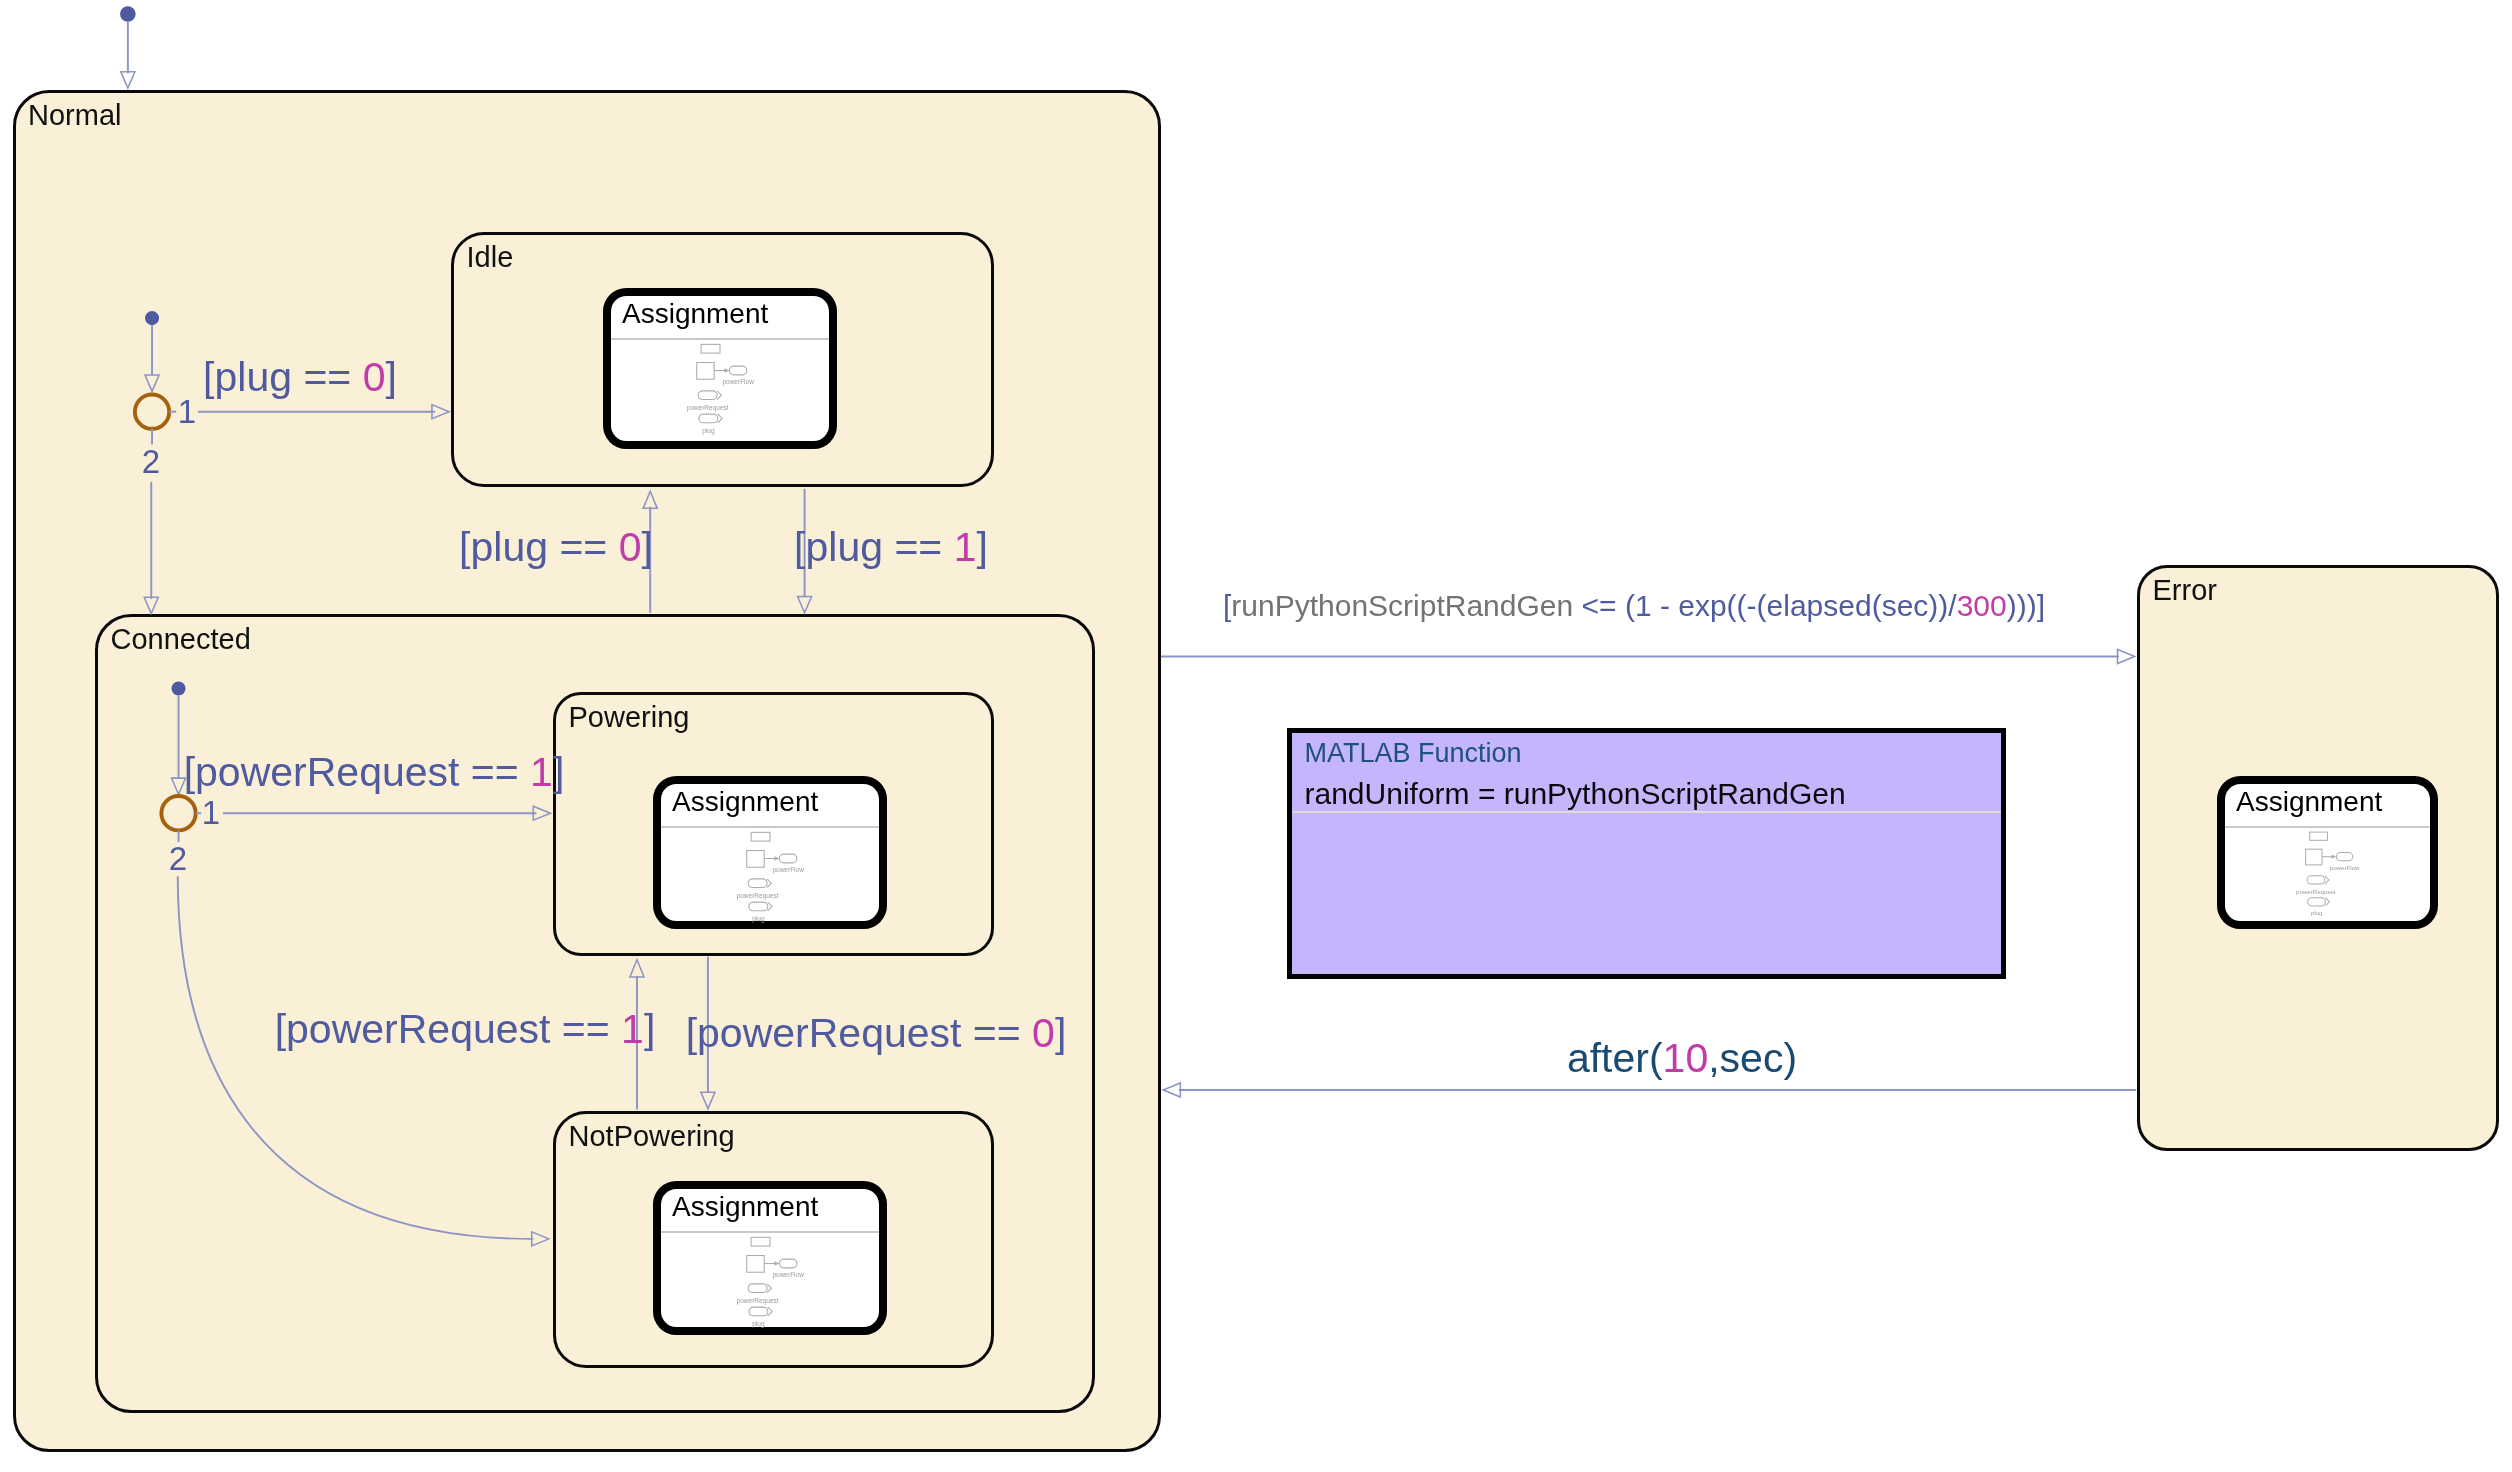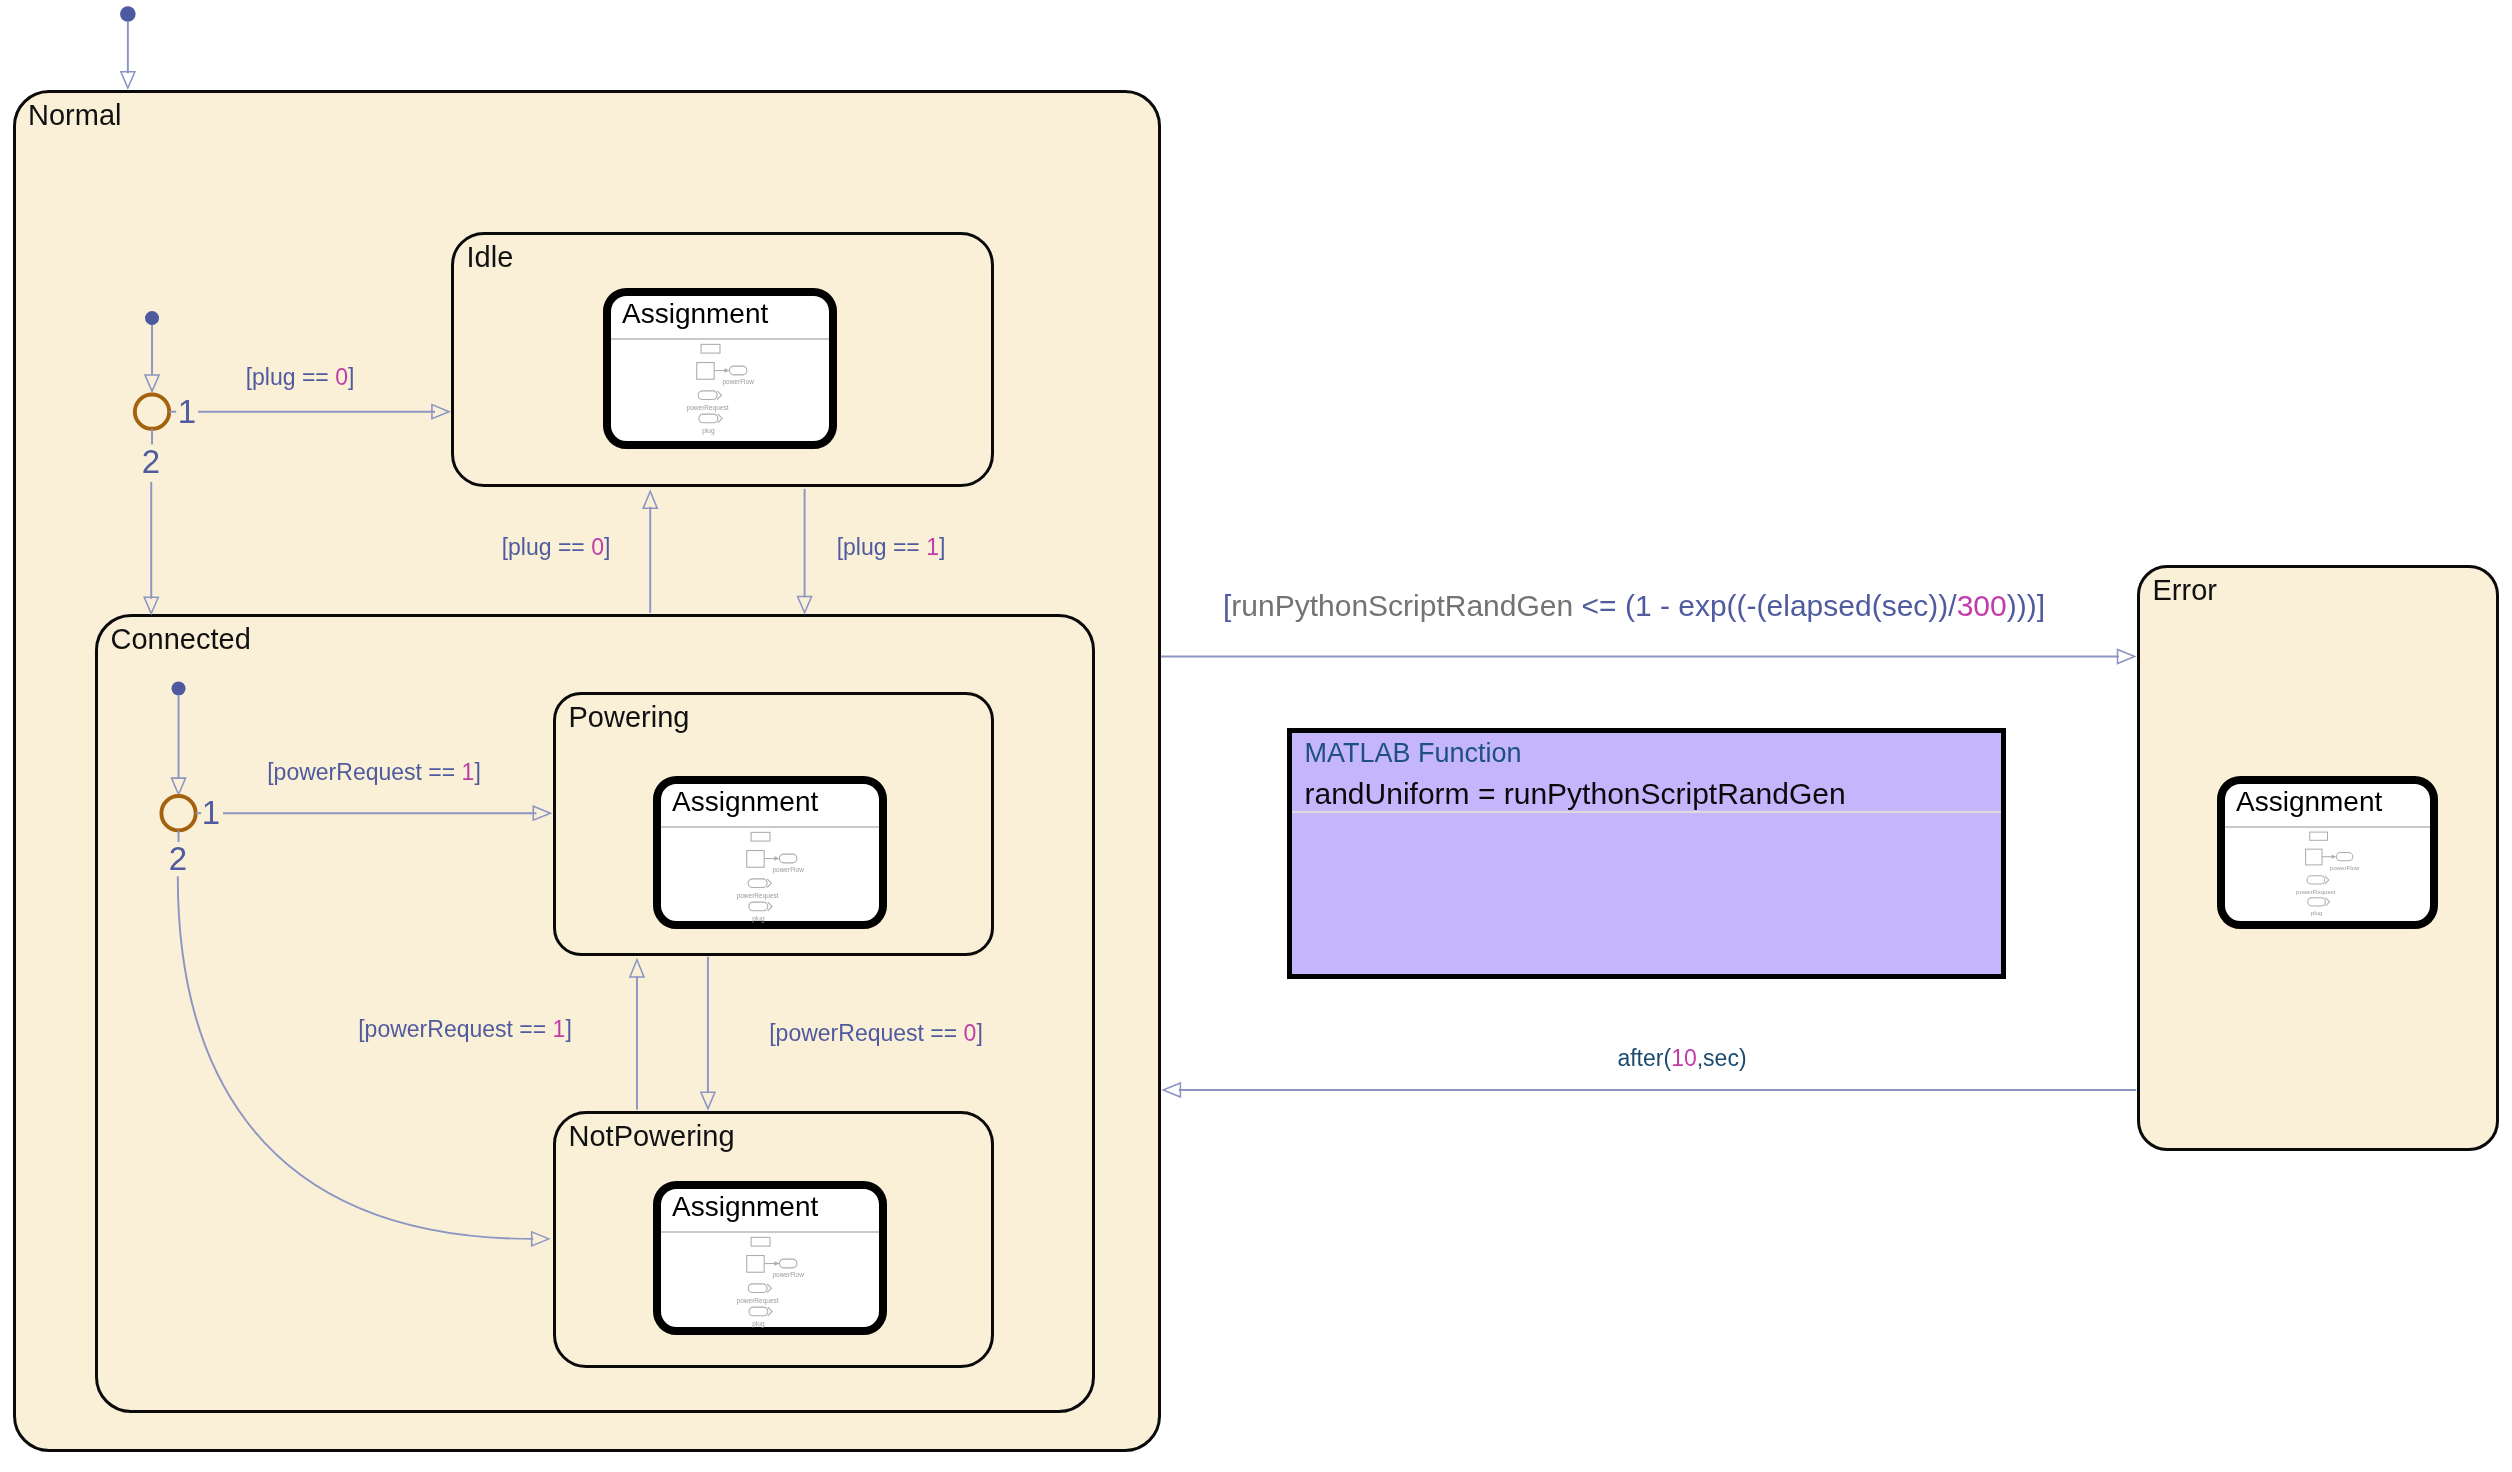--- a/index.html
+++ b/index.html
@@ -9,21 +9,21 @@
   .state .state-label{position:absolute;left:12.5px;top:6.2px;font-size:29px;color:#111;white-space:nowrap;}
   .subchart{position:absolute;background:#ffffff;border:8.6px solid #000;border-radius:23.4px;box-sizing:border-box;}
   .subchart .sub-title{position:absolute;left:11px;top:1.6px;font-size:28px;color:#000;white-space:nowrap;}
   .subchart .sub-divider{position:absolute;left:0;right:0;top:42px;height:1.6px;background:#c9c9c9;}
   .subchart .sub-icons{position:absolute;left:0;right:0;top:44px;bottom:0;}
   .mlbox{position:absolute;background:#c4b5fd;border:5.5px solid #000;box-sizing:border-box;}
   .mlbox .ml-title{position:absolute;left:12.5px;top:4.7px;font-size:27px;color:#1E5080;white-space:nowrap;}
   .mlbox .ml-body{position:absolute;left:12.5px;top:44px;font-size:30px;color:#0a0a0a;white-space:nowrap;}
   .mlbox .ml-divider{position:absolute;left:0;right:0;top:78px;height:1.6px;background:#dcdcdc;}
   #connectors{position:absolute;left:0;top:0;width:2512px;height:1472px;}
-  .tlabel{position:absolute;font-size:23px;white-space:nowrap;transform:translate(-50%,-50%);}
+  .tlabel{position:absolute;font-size:41px;white-space:nowrap;transform:translate(-50%,-50%);}
   .jdigit{position:absolute;font-size:33px;color:#4F5B9E;white-space:nowrap;transform:translate(-50%,-50%);}
   .c-slate{color:#4F5B9E;}
   .c-magenta{color:#C13CA9;}
   .c-teal{color:#737373;}
   .c-navy{color:#1B4A70;}
   .icon-stroke{stroke:#adadad;fill:none;stroke-width:1.5px;}
   .icon-text{fill:#9b9b9b;font-size:9px;font-family:"Liberation Sans",sans-serif;}
   .tline{stroke:#8D95C3;stroke-width:2.5px;fill:none;}
   .tarrow{stroke:#8D95C3;stroke-width:2px;fill:none;}
   .tdot{fill:#4D5AA0;}

